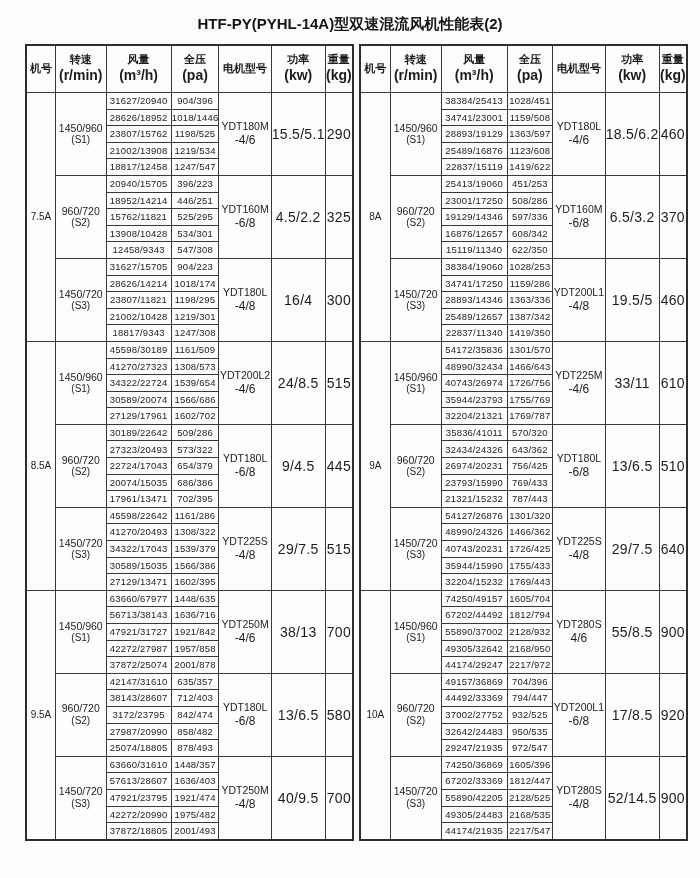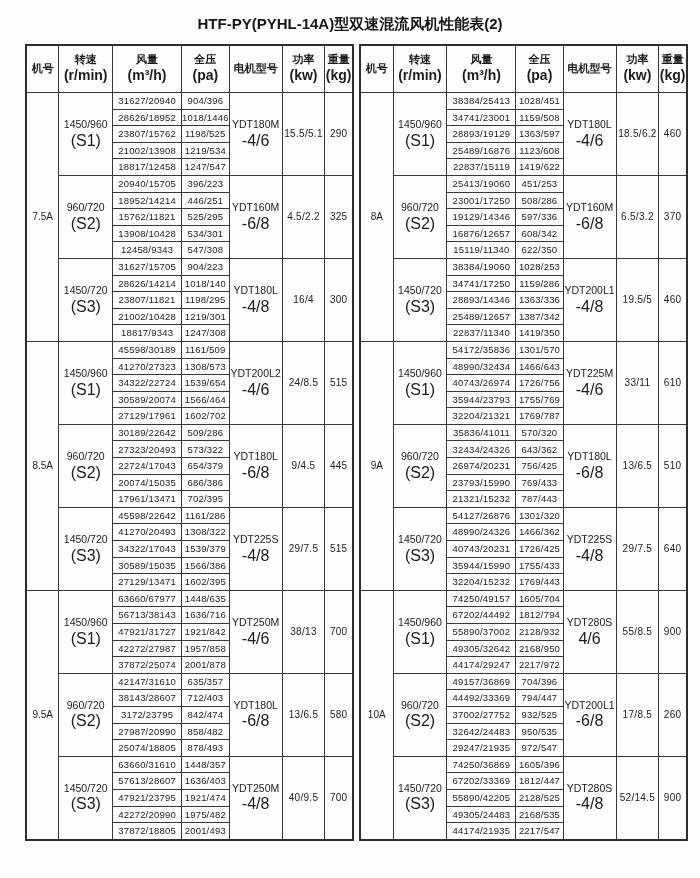--- a/index.html
+++ b/index.html
@@ -22,24 +22,24 @@
   table.perf th,table.perf td{
     border:1px solid #383838;text-align:center;vertical-align:middle;
     padding:0;overflow:hidden;white-space:nowrap;
   }
   table.perf{border:2px solid #2e2e2e;}
   thead th{height:46px;font-size:11px;font-weight:bold;line-height:1.25;}
   thead .unit{display:block;font-size:14px;font-weight:bold;}
   tbody td{height:15.6px;font-size:9.5px;line-height:1;}
   td.model-cell{font-size:10px;}
   td.speed-cell{font-size:10.5px;line-height:1.2;}
-  td.speed-cell .variant{display:block;font-size:16px;}
+  td.speed-cell .variant{display:block;font-size:10px;}
   td.motor-cell{font-size:10.5px;line-height:1.2;}
-  td.motor-cell .poles{display:block;font-size:16px;}
-  td.power-cell,td.weight-cell{font-size:10px;letter-spacing:0.3px;}
+  td.motor-cell .poles{display:block;font-size:12px;}
+  td.power-cell,td.weight-cell{font-size:14px;letter-spacing:0.3px;}
   td.airflow-cell,td.pressure-cell{letter-spacing:0.2px;}
 </style>
 </head>
 <body>
 
 <div class="page">
   <h2 class="table-subtitle">HTF-PY(PYHL-14A)型双速混流风机性能表(2)</h2>
   <div class="tables">
     <table class="perf" id="t0">
         <colgroup>
@@ -115,21 +115,21 @@
           <tr>
             <td class="speed-cell" rowspan="5">1450/720<span class="variant">(S3)</span></td>
             <td class="airflow-cell">31627/15705</td>
             <td class="pressure-cell">904/223</td>
             <td class="motor-cell" rowspan="5">YDT180L<span class="poles">-4/8</span></td>
             <td class="power-cell" rowspan="5">16/4</td>
             <td class="weight-cell" rowspan="5">300</td>
           </tr>
           <tr>
             <td class="airflow-cell">28626/14214</td>
-            <td class="pressure-cell">1018/140</td>
+            <td class="pressure-cell">1018/174</td>
           </tr>
           <tr>
             <td class="airflow-cell">23807/11821</td>
             <td class="pressure-cell">1198/295</td>
           </tr>
           <tr>
             <td class="airflow-cell">21002/10428</td>
             <td class="pressure-cell">1219/301</td>
           </tr>
           <tr>
@@ -148,21 +148,21 @@
           <tr>
             <td class="airflow-cell">41270/27323</td>
             <td class="pressure-cell">1308/573</td>
           </tr>
           <tr>
             <td class="airflow-cell">34322/22724</td>
             <td class="pressure-cell">1539/654</td>
           </tr>
           <tr>
             <td class="airflow-cell">30589/20074</td>
-            <td class="pressure-cell">1566/464</td>
+            <td class="pressure-cell">1566/686</td>
           </tr>
           <tr>
             <td class="airflow-cell">27129/17961</td>
             <td class="pressure-cell">1602/702</td>
           </tr>
           <tr>
             <td class="speed-cell" rowspan="5">960/720<span class="variant">(S2)</span></td>
             <td class="airflow-cell">30189/22642</td>
             <td class="pressure-cell">509/286</td>
             <td class="motor-cell" rowspan="5">YDT180L<span class="poles">-6/8</span></td>
@@ -476,21 +476,21 @@
           <tr>
             <td class="airflow-cell">44174/29247</td>
             <td class="pressure-cell">2217/972</td>
           </tr>
           <tr>
             <td class="speed-cell" rowspan="5">960/720<span class="variant">(S2)</span></td>
             <td class="airflow-cell">49157/36869</td>
             <td class="pressure-cell">704/396</td>
             <td class="motor-cell" rowspan="5">YDT200L1<span class="poles">-6/8</span></td>
             <td class="power-cell" rowspan="5">17/8.5</td>
-            <td class="weight-cell" rowspan="5">260</td>
+            <td class="weight-cell" rowspan="5">920</td>
           </tr>
           <tr>
             <td class="airflow-cell">44492/33369</td>
             <td class="pressure-cell">794/447</td>
           </tr>
           <tr>
             <td class="airflow-cell">37002/27752</td>
             <td class="pressure-cell">932/525</td>
           </tr>
           <tr>

